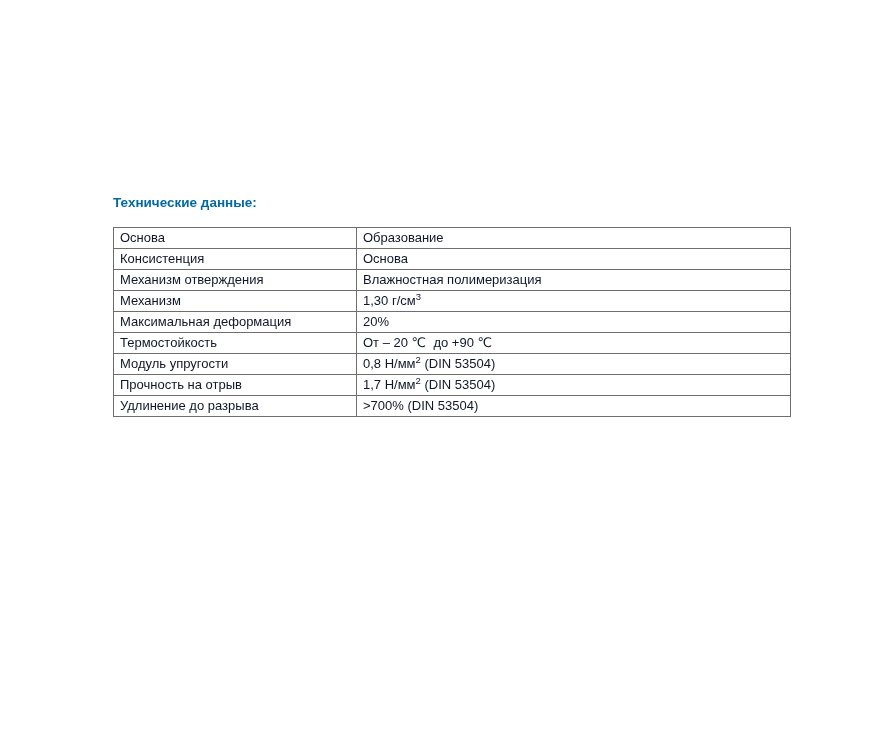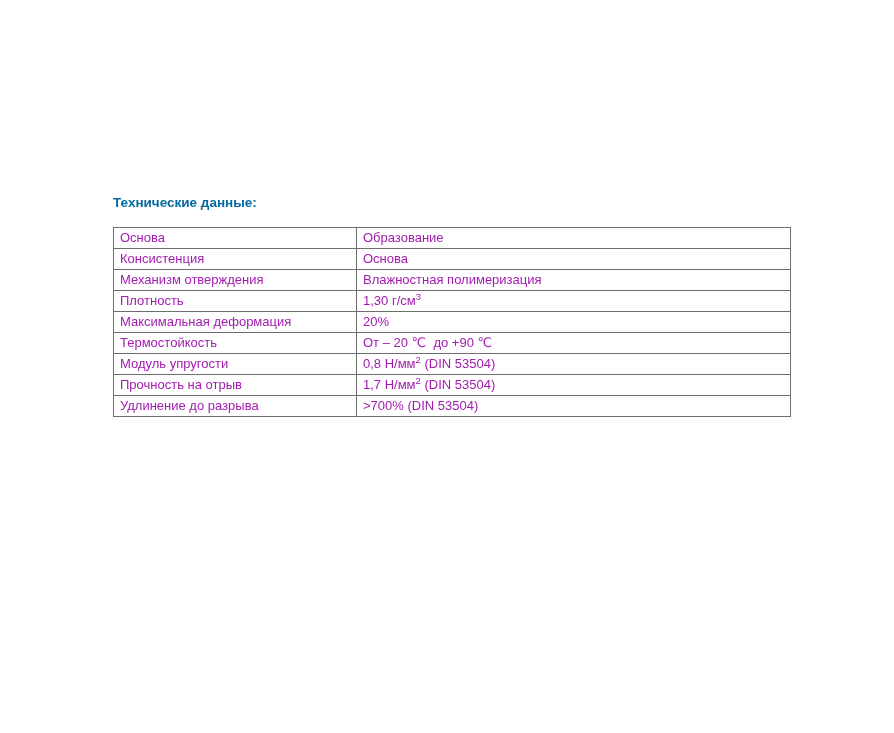--- a/index.html
+++ b/index.html
@@ -28,21 +28,21 @@
   }
   table.tech-table {
     position: absolute;
     left: 113px;
     top: 227px;
     width: 677px;
     border-collapse: collapse;
     table-layout: fixed;
     font-size: 13px;
     line-height: 16px;
-    color: #a21caf;
+    color: #0f172a;
   }
   table.tech-table col.c-param { width: 243px; }
   table.tech-table col.c-value { width: 434px; }
   table.tech-table td {
     border: 1px solid #6e6e6e;
     padding: 2px 6px 2px 6px;
     height: 15px;              
     vertical-align: middle;
     overflow: hidden;
   }
@@ -72,21 +72,21 @@
         </tr>
         <tr>
           <td class="param">Консистенция</td>
           <td class="value">Основа</td>
         </tr>
         <tr>
           <td class="param">Механизм отверждения</td>
           <td class="value">Влажностная полимеризация</td>
         </tr>
         <tr>
-          <td class="param">Плотность</td>
+          <td class="param">Механизм</td>
           <td class="value">1,30 г/см<sup>3</sup></td>
         </tr>
         <tr>
           <td class="param">Максимальная деформация</td>
           <td class="value">20%</td>
         </tr>
         <tr>
           <td class="param">Термостойкость</td>
           <td class="value">От – 20 ℃  до +90 ℃</td>
         </tr>

